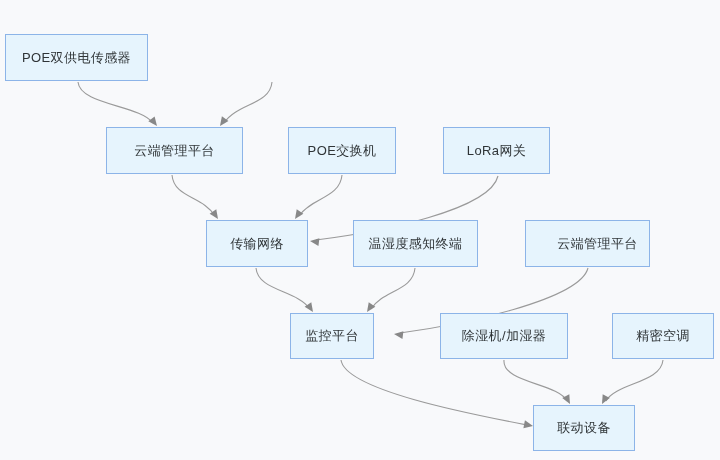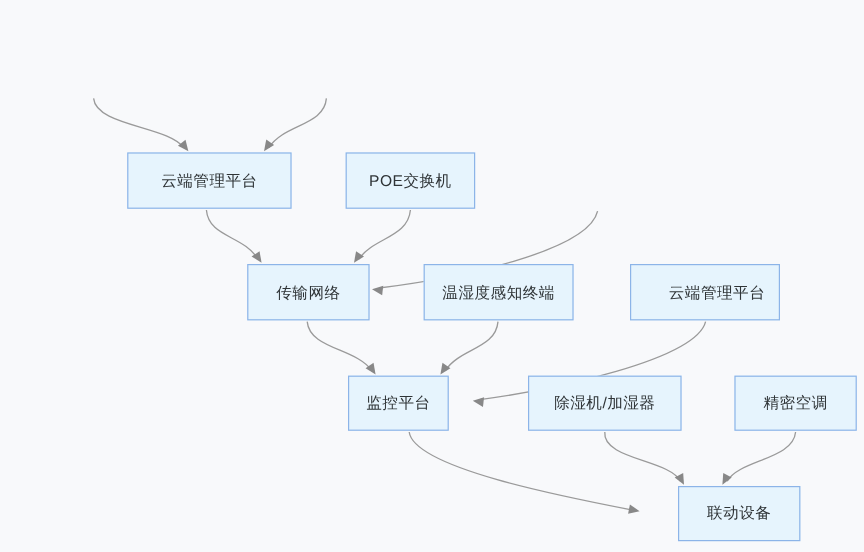--- a/index.html
+++ b/index.html
@@ -65,40 +65,46 @@
       <polygon points="0,0 -9,-4 -9,4" fill="#888888" transform="translate(367,312) rotate(124)"></polygon>
       <path d="M 588 268 C 580 300 460 325 400 333" fill="none" stroke="#9a9a9a" stroke-width="1.1"></path>
       <polygon points="0,0 -9,-4 -9,4" fill="#888888" transform="translate(394,334) rotate(187)"></polygon>
       <path d="M 341 360 C 345 390 470 414 527 425" fill="none" stroke="#9a9a9a" stroke-width="1.1"></path>
       <polygon points="0,0 -9,-4 -9,4" fill="#888888" transform="translate(533,426) rotate(11)"></polygon>
       <path d="M 504 360 C 502 383 558 383 567 401" fill="none" stroke="#9a9a9a" stroke-width="1.1"></path>
       <polygon points="0,0 -9,-4 -9,4" fill="#888888" transform="translate(570,404) rotate(62)"></polygon>
       <path d="M 663 360 C 661 383 616 383 606 401" fill="none" stroke="#9a9a9a" stroke-width="1.1"></path>
       <polygon points="0,0 -9,-4 -9,4" fill="#888888" transform="translate(602,404) rotate(118)"></polygon>
     </svg>
+<div class="node" style="left: 5px; top: 34px; width: 143px; height: 47px;">
+      <span class="node-label">POE双供电传感器</span>
+    </div>
     <div class="node" style="left: 106px; top: 127px; width: 137px; height: 47px;">
       <span class="node-label">云端管理平台</span>
     </div>
     <div class="node" style="left: 288px; top: 127px; width: 108px; height: 47px;">
       <span class="node-label">POE交换机</span>
+    </div>
+    <div class="node" style="left: 443px; top: 127px; width: 107px; height: 47px;">
+      <span class="node-label">LoRa网关</span>
     </div>
     <div class="node" style="left: 206px; top: 220px; width: 102px; height: 47px;">
       <span class="node-label">传输网络</span>
     </div>
     <div class="node" style="left: 353px; top: 220px; width: 125px; height: 47px;">
       <span class="node-label">温湿度感知终端</span>
     </div>
     <div class="node" style="left: 525px; top: 220px; width: 125px; height: 47px; padding-left: 20px;">
       <span class="node-label">云端管理平台</span>
     </div>
     <div class="node" style="left: 290px; top: 313px; width: 84px; height: 46px; align-items: center;">
       <span class="node-label">监控平台</span>
     </div>
     <div class="node" style="left: 612px; top: 313px; width: 102px; height: 46px;">
       <span class="node-label">精密空调</span>
     </div>
     <div class="node" style="left: 440px; top: 313px; width: 128px; height: 46px;">
       <span class="node-label">除湿机/加湿器</span>
     </div>
-    <div class="node" style="left: 533px; top: 405px; width: 102px; height: 46px; margin-left: 32px;">
+    <div class="node" style="left: 533px; top: 405px; width: 102px; height: 46px;">
       <span class="node-label">联动设备</span>
     </div>
   </div>
 
 </body></html>

